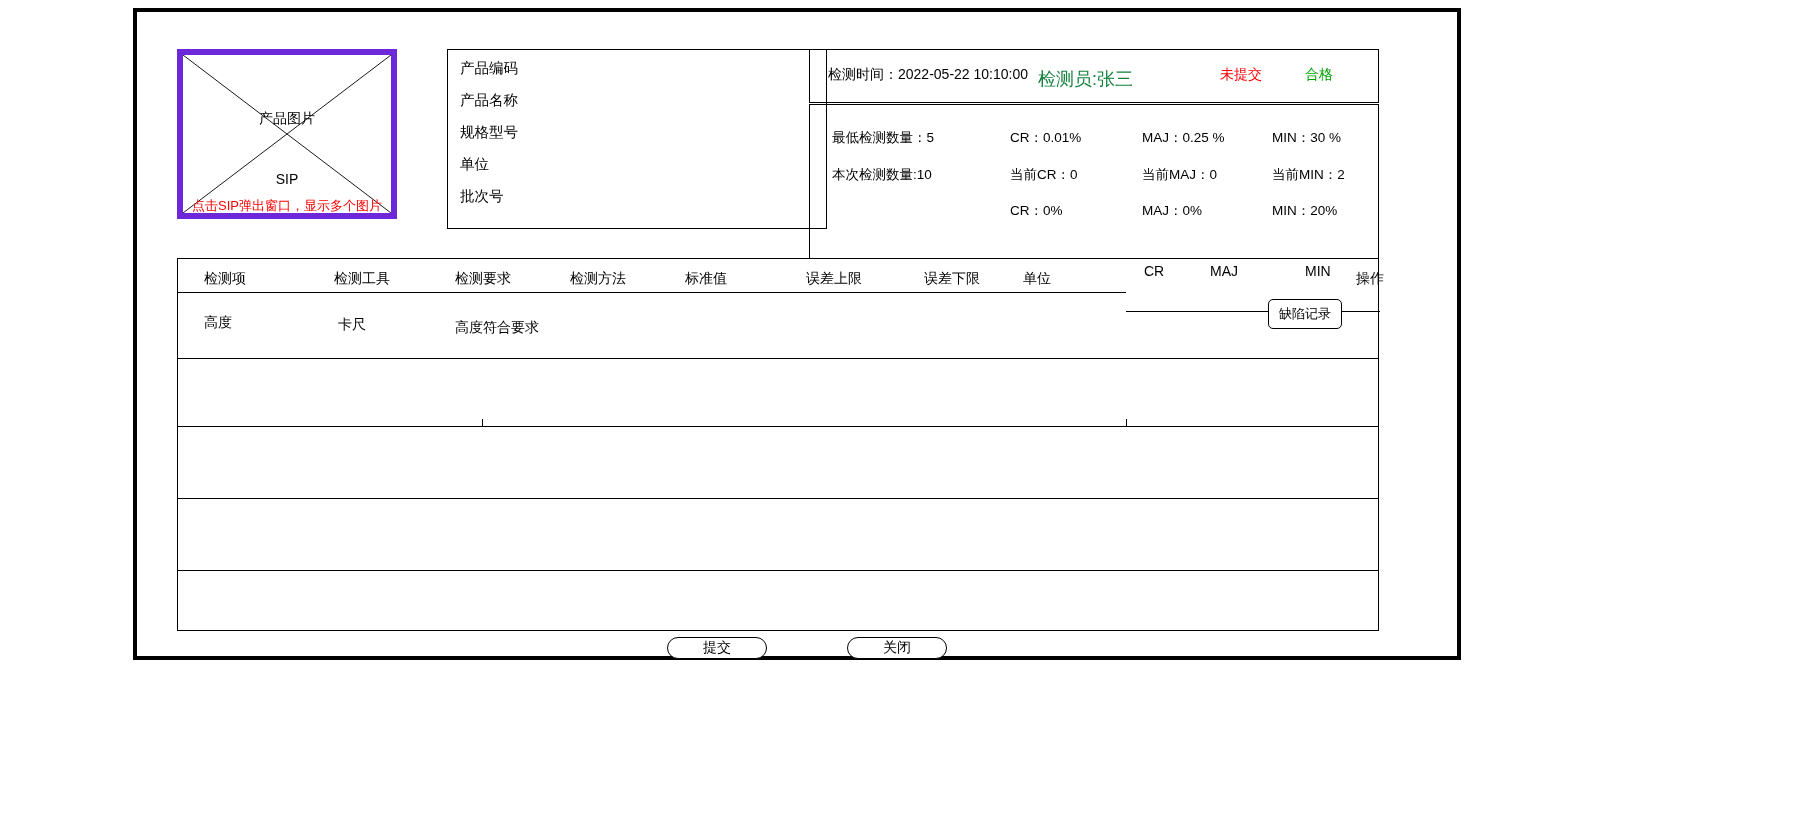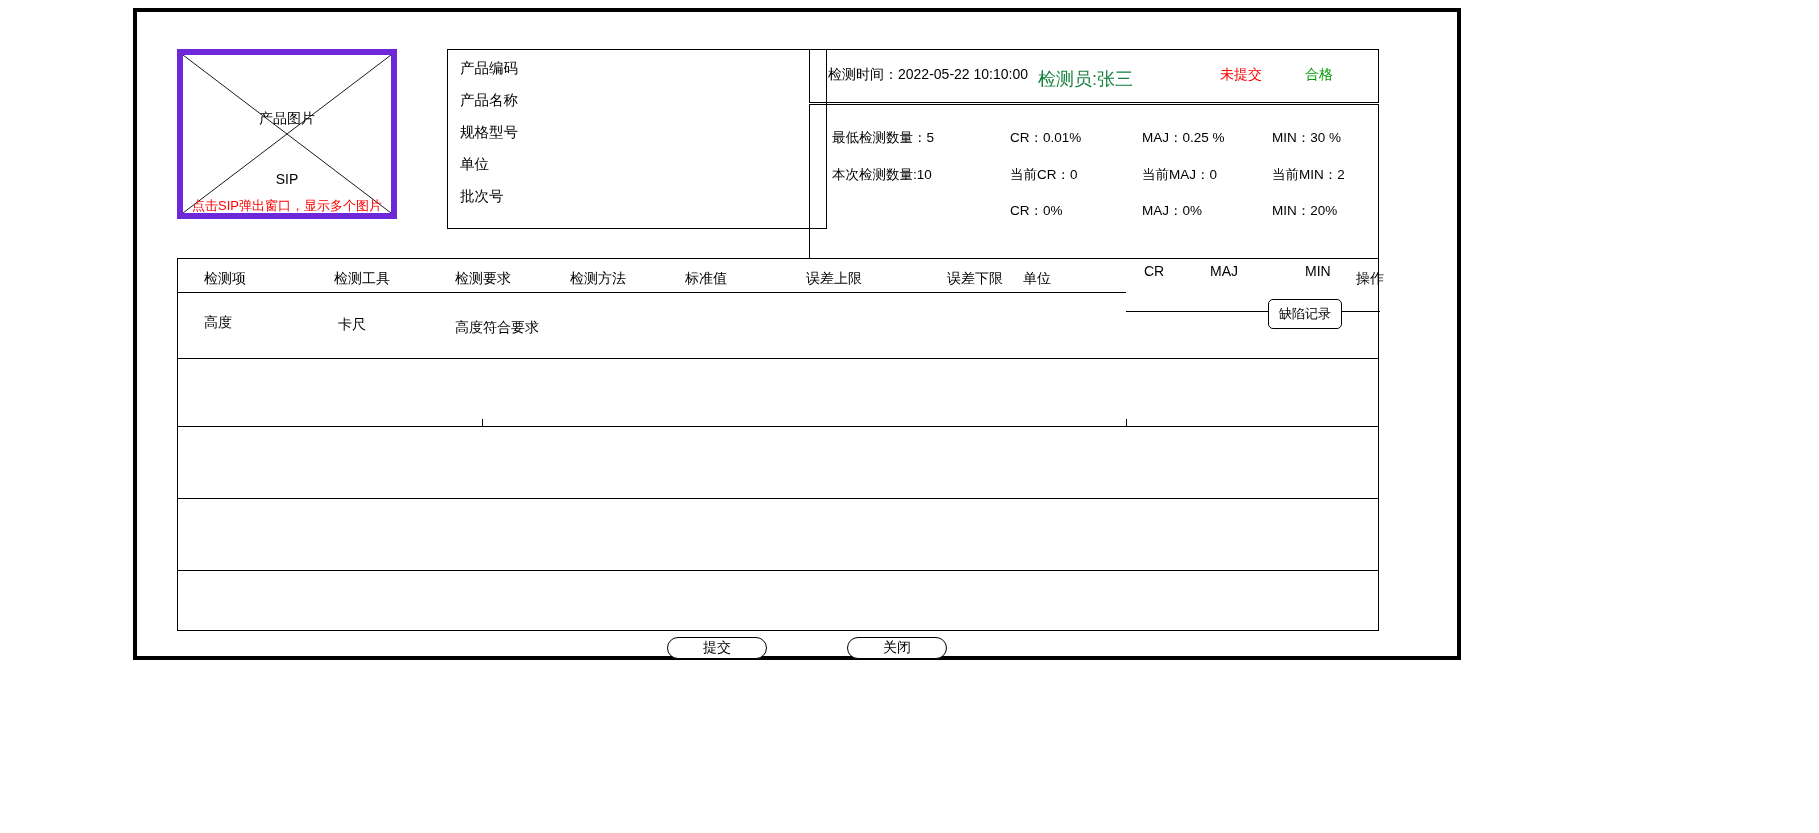--- a/index.html
+++ b/index.html
@@ -255,21 +255,21 @@
     </div>
 
     <div class="table-box">
       <div class="table-header">
         <div class="th" style="left:26px;">检测项</div>
         <div class="th" style="left:156px;">检测工具</div>
         <div class="th" style="left:277px;">检测要求</div>
         <div class="th" style="left:392px;">检测方法</div>
         <div class="th" style="left:507px;">标准值</div>
         <div class="th" style="left:628px;">误差上限</div>
-        <div class="th" style="left:769px;">误差下限</div>
+        <div class="th" style="left:746px;">误差下限</div>
         <div class="th" style="left:845px;">单位</div>
         <div class="th" style="left:966px; top:4px;">CR</div>
         <div class="th" style="left:1032px; top:4px;">MAJ</div>
         <div class="th" style="left:1104px; top:4px;margin-left:23px;">MIN</div>
         <div class="th" style="left:1178px;">操作</div>
       </div>
       <div class="hdr-rule a"></div>
       <div class="hdr-rule b"></div>
 
       <div class="cellrow" style="left:26px; top:55px;">高度</div>

